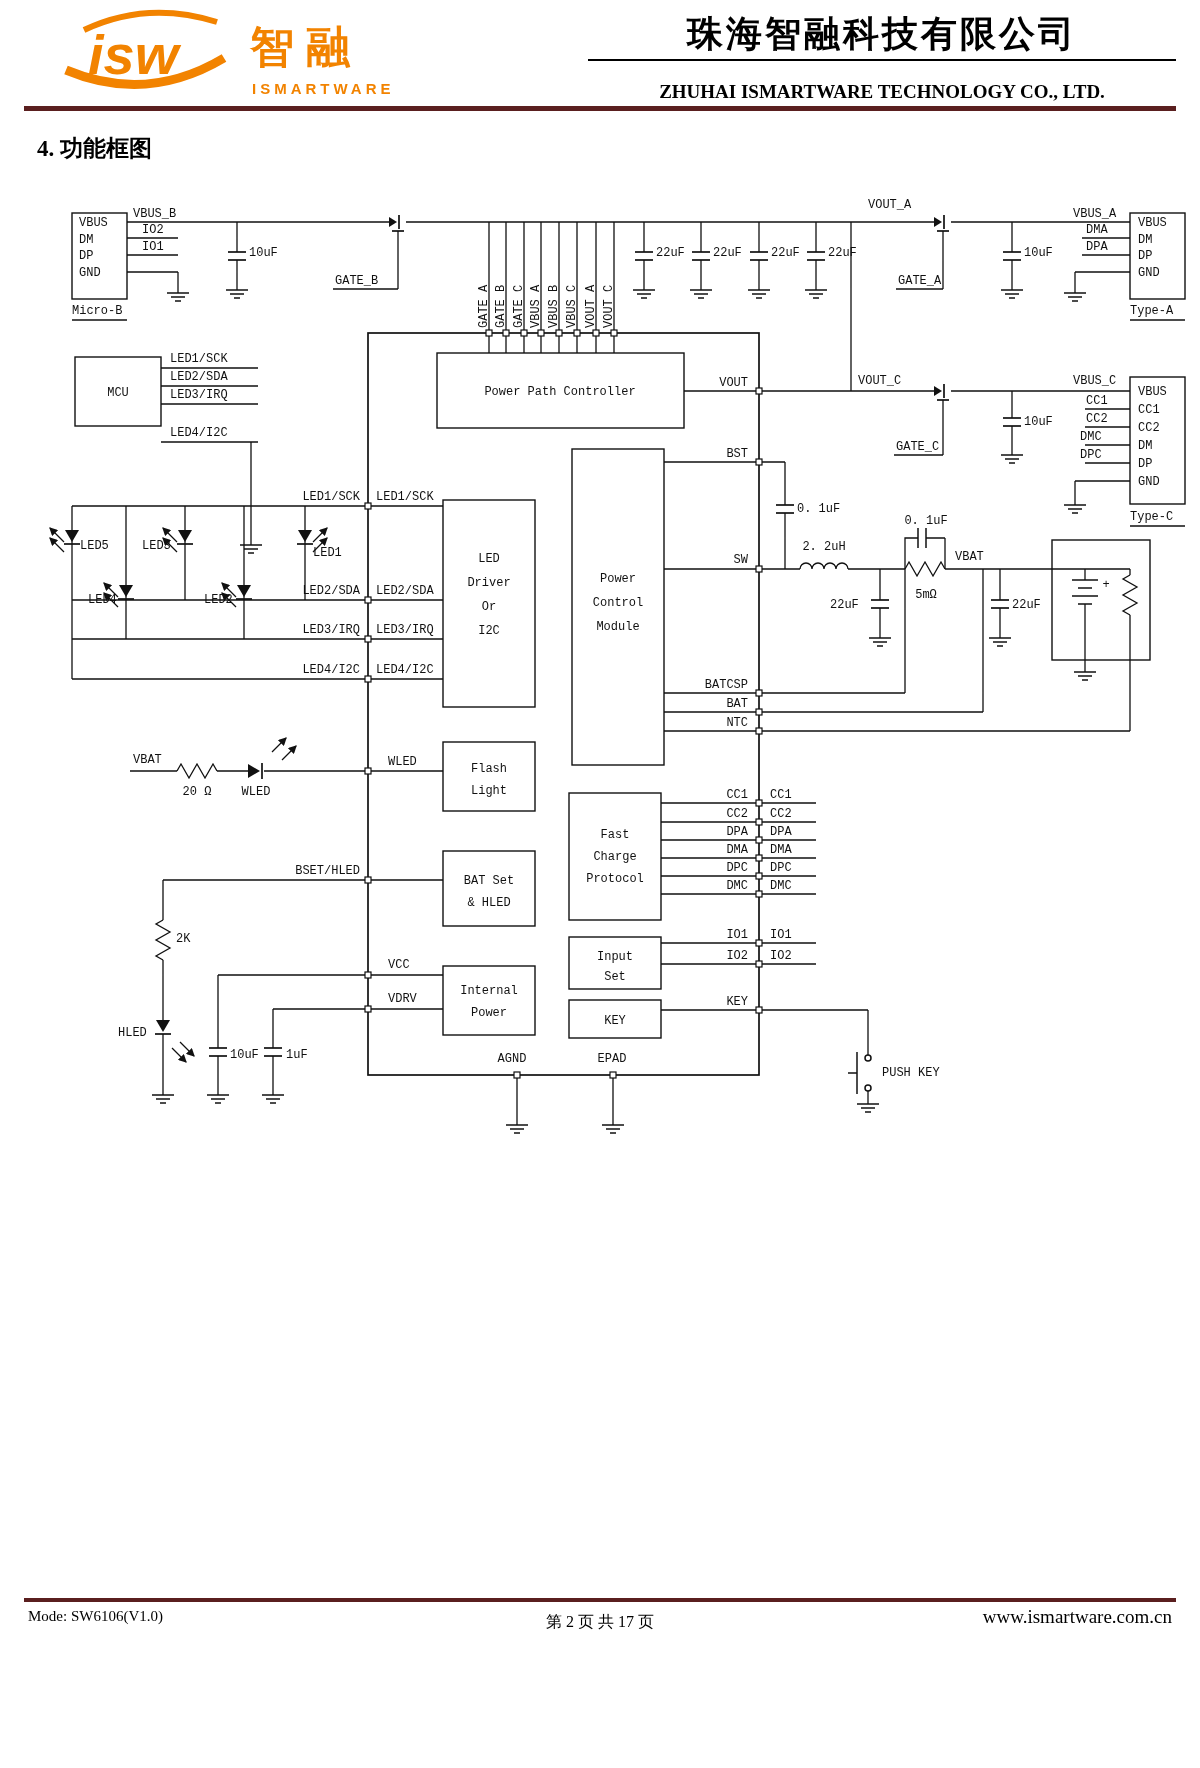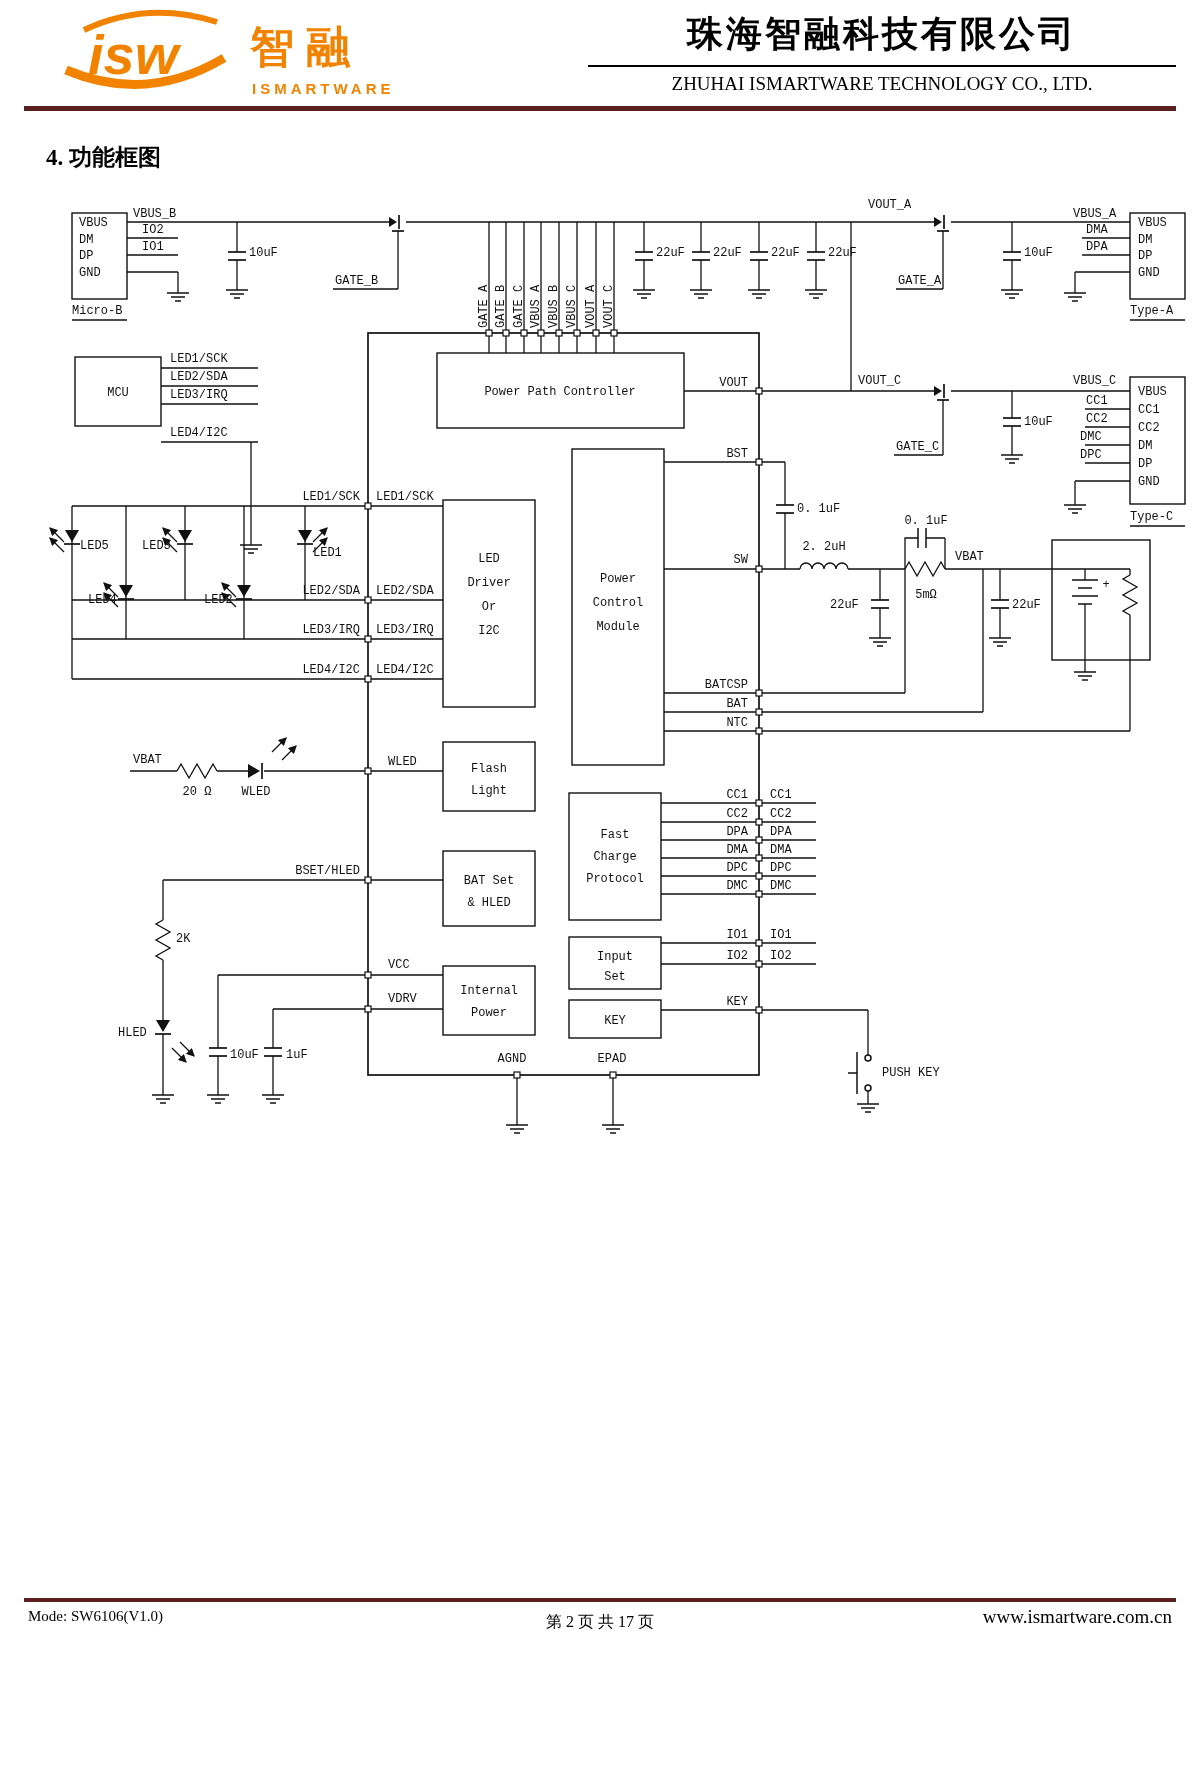--- a/index.html
+++ b/index.html
@@ -2,25 +2,25 @@
 <html><head>
 <meta charset="utf-8">
 <title>SW6106 Datasheet – Page 2</title>
 <style>
   html,body{margin:0;padding:0;background:#fff;}
   .page{position:relative;width:1200px;height:1724px;background:#fff;overflow:hidden;
         font-family:"Liberation Serif","DejaVu Serif",serif;color:#000;}
   
   .logo{position:absolute;left:52px;top:8px;width:380px;height:100px;}
   .company{position:absolute;left:588px;top:10px;width:588px;text-align:center;}
-  .company-cn{font-size:36px;font-weight:bold;letter-spacing:3px;padding-bottom:6px;
+  .company-cn{font-size:36px;font-weight:bold;letter-spacing:3px;
               border-bottom:2px solid #000;white-space:nowrap;}
-  .company-en{font-size:19px;font-weight:normal;margin-top:6px;white-space:nowrap;}
+  .company-en{font-size:19px;font-weight:bold;margin-top:20px;white-space:nowrap;}
   .header-rule{position:absolute;left:24px;width:1152px;top:106px;height:5px;background:#5a1f1f;}
-  .section-title{position:absolute;left:30px;top:126px;margin:16px;font-size:23px;font-weight:bold;}
+  .section-title{position:absolute;left:30px;top:126px;margin:7px;font-size:23px;font-weight:bold;}
   
   #diagram{position:absolute;left:0;top:170px;}
   #diagram text{font-family:"Liberation Mono","DejaVu Sans Mono",monospace;font-size:12px;fill:#111;}
   .box{fill:#fff;stroke:#111;stroke-width:1.4;}
   .chip{stroke-width:1.7;}
   .wire{stroke:#111;stroke-width:1.3;fill:none;}
   .sym{stroke:#111;stroke-width:1.5;fill:none;}
   .pin{fill:#fff;stroke:#111;stroke-width:1.2;}
   .arrow{stroke:#111;stroke-width:1.2;}
   

